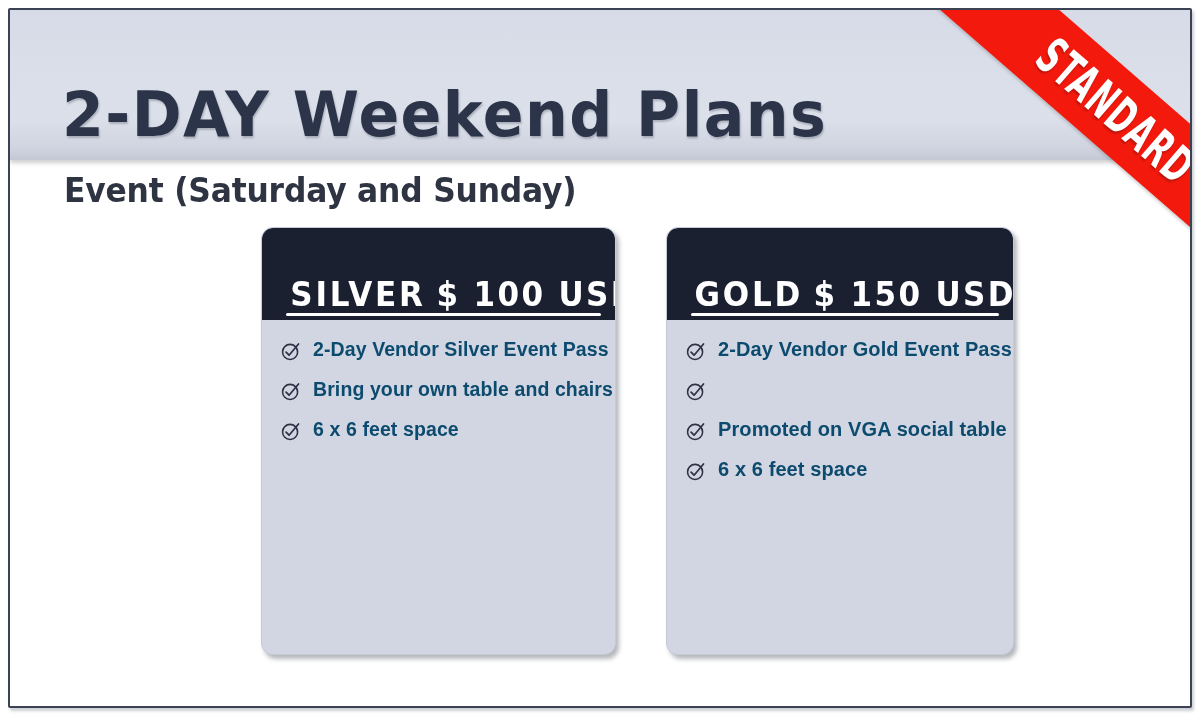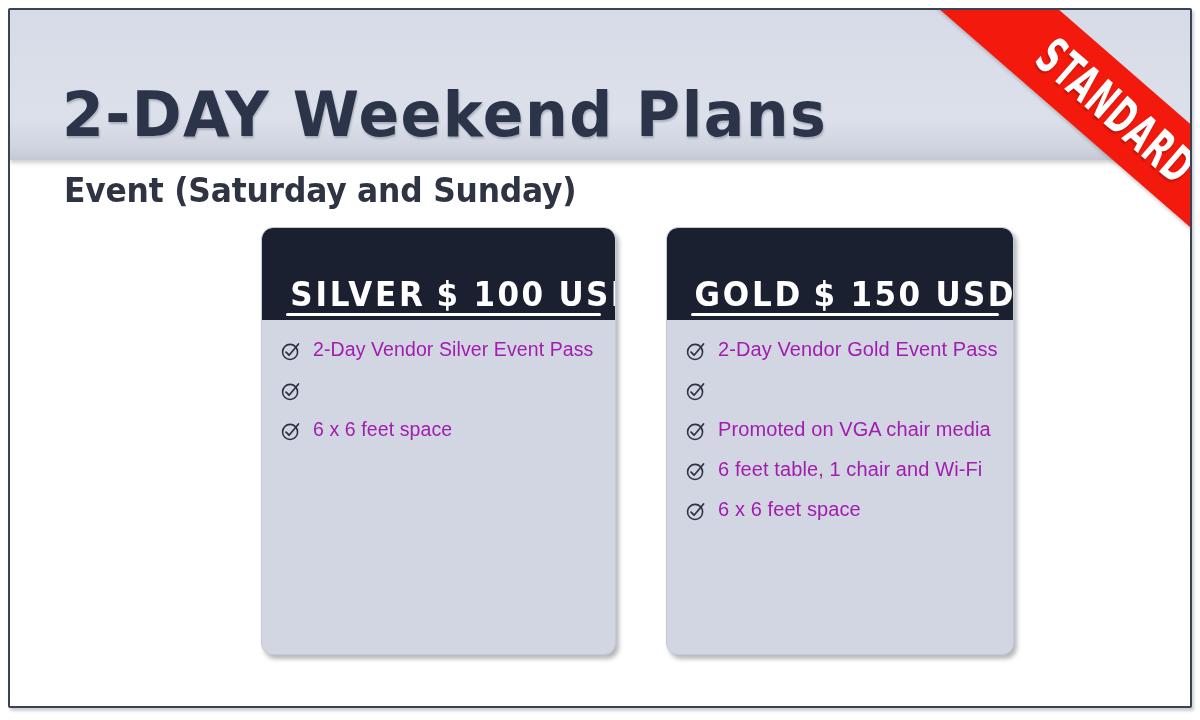--- a/index.html
+++ b/index.html
@@ -206,24 +206,24 @@
     flex: 0 0 auto;
     width: 22px;
     height: 22px;
     margin-right: 11px;
     margin-top: 4px;
   }
   .check-icon svg { display: block; }
 
   .feature-text {
     font-family: "Liberation Sans", sans-serif;
-    font-weight: 400;
+    font-weight: 700;
     font-size: 19.5px;
     line-height: 27px;
-    color: #a21caf;
+    color: #0c4a6e;
     letter-spacing: 0.1px;
     white-space: nowrap;
   }
 
   .card.gold .feature-text { font-size: 20px; }
 </style>
 </head>
 <body>
 
 <div class="poster">
@@ -261,20 +261,21 @@
             </span>
             <span class="feature-text">2-Day Vendor Silver Event Pass</span>
           </li>
           <li class="feature">
             <span class="check-icon">
               <svg width="22" height="22" viewBox="0 0 24 24" fill="none">
                 <circle cx="11" cy="13" r="8.2" stroke="#2c3244" stroke-width="1.7"></circle>
                 <path d="M6.6 13.2 L9.9 16.6 L20.2 4.4" stroke="#2c3244" stroke-width="1.9" stroke-linecap="round" stroke-linejoin="round"></path>
               </svg>
             </span>
+            <span class="feature-text">Bring your own table and chairs</span>
           </li>
           <li class="feature">
             <span class="check-icon">
               <svg width="22" height="22" viewBox="0 0 24 24" fill="none">
                 <circle cx="11" cy="13" r="8.2" stroke="#2c3244" stroke-width="1.7"></circle>
                 <path d="M6.6 13.2 L9.9 16.6 L20.2 4.4" stroke="#2c3244" stroke-width="1.9" stroke-linecap="round" stroke-linejoin="round"></path>
               </svg>
             </span>
             <span class="feature-text">6 x 6 feet space</span>
           </li>
@@ -307,30 +308,21 @@
               </svg>
             </span>
           </li>
           <li class="feature">
             <span class="check-icon">
               <svg width="22" height="22" viewBox="0 0 24 24" fill="none">
                 <circle cx="11" cy="13" r="8.2" stroke="#2c3244" stroke-width="1.7"></circle>
                 <path d="M6.6 13.2 L9.9 16.6 L20.2 4.4" stroke="#2c3244" stroke-width="1.9" stroke-linecap="round" stroke-linejoin="round"></path>
               </svg>
             </span>
-            <span class="feature-text">Promoted on VGA chair media</span>
-          </li>
-          <li class="feature">
-            <span class="check-icon">
-              <svg width="22" height="22" viewBox="0 0 24 24" fill="none">
-                <circle cx="11" cy="13" r="8.2" stroke="#2c3244" stroke-width="1.7"></circle>
-                <path d="M6.6 13.2 L9.9 16.6 L20.2 4.4" stroke="#2c3244" stroke-width="1.9" stroke-linecap="round" stroke-linejoin="round"></path>
-              </svg>
-            </span>
-            <span class="feature-text">6 feet table, 1 chair and Wi-Fi</span>
+            <span class="feature-text">Promoted on VGA social table</span>
           </li>
           <li class="feature">
             <span class="check-icon">
               <svg width="22" height="22" viewBox="0 0 24 24" fill="none">
                 <circle cx="11" cy="13" r="8.2" stroke="#2c3244" stroke-width="1.7"></circle>
                 <path d="M6.6 13.2 L9.9 16.6 L20.2 4.4" stroke="#2c3244" stroke-width="1.9" stroke-linecap="round" stroke-linejoin="round"></path>
               </svg>
             </span>
             <span class="feature-text">6 x 6 feet space</span>
           </li>

